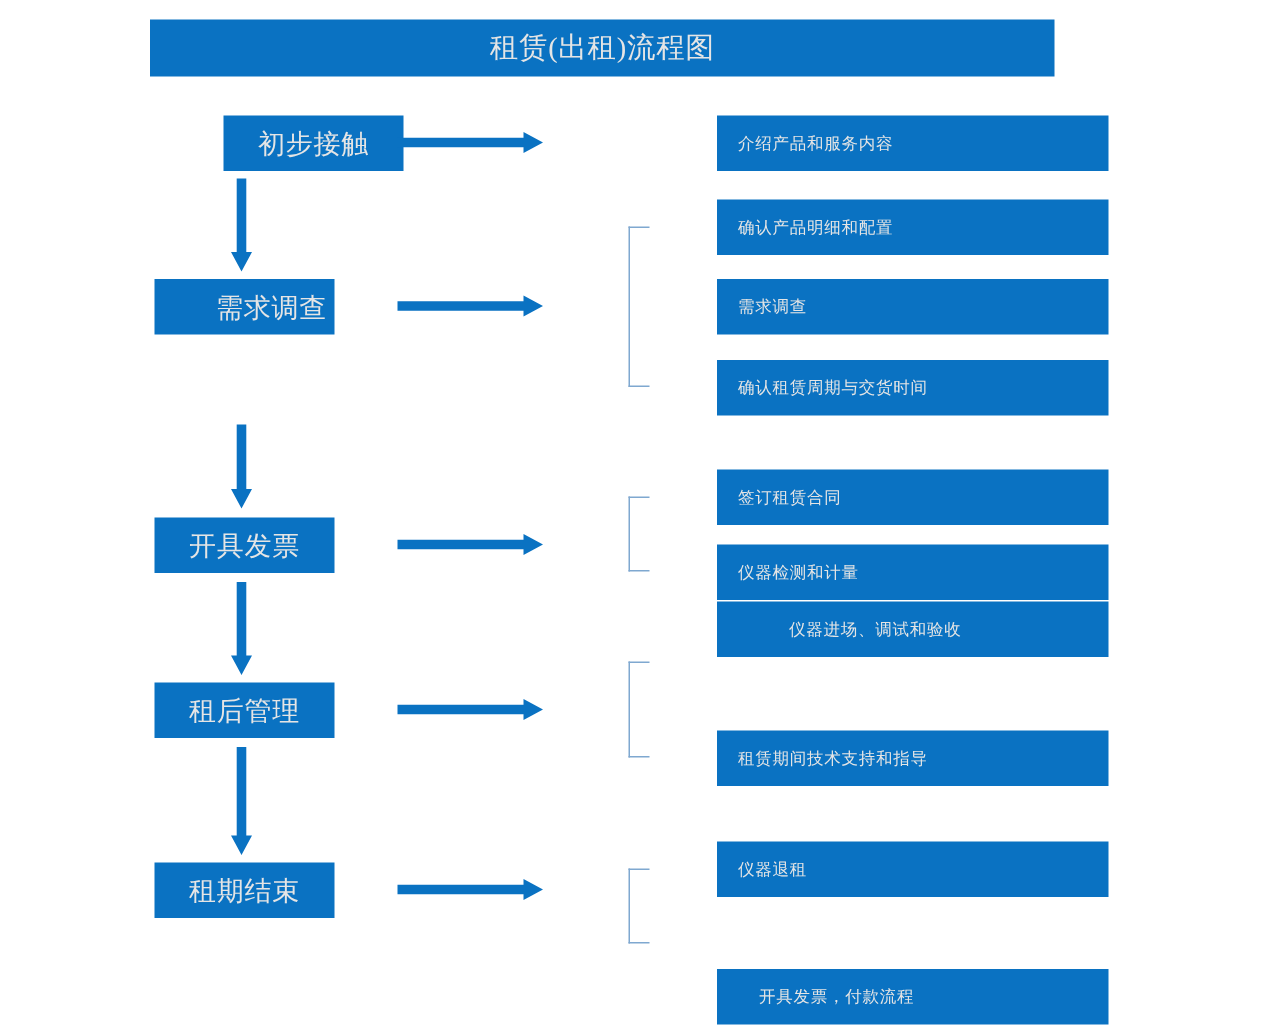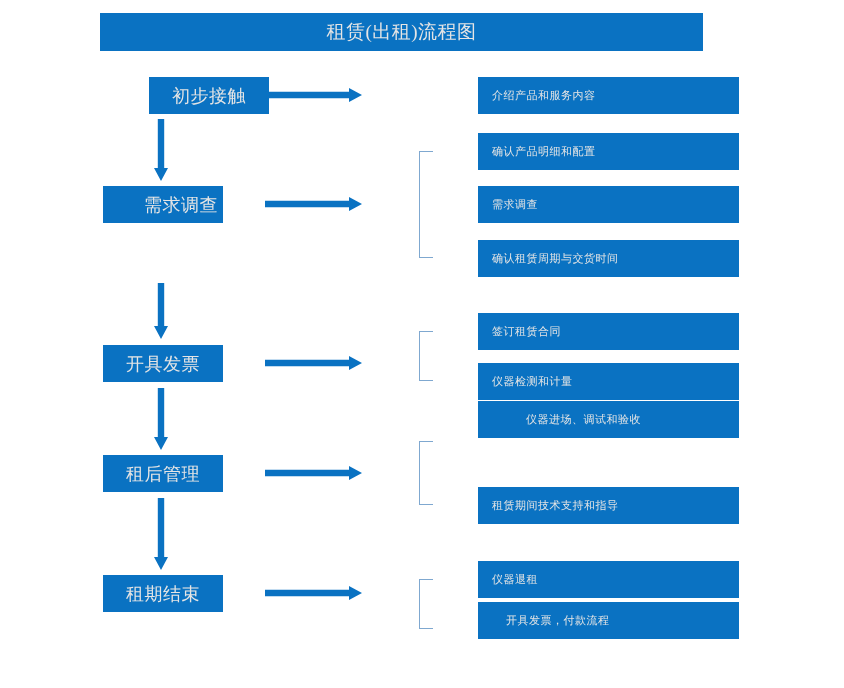--- a/index.html
+++ b/index.html
@@ -90,21 +90,21 @@
   <div id="details-layer">
       <div class="box detail-box" style="top: 77px;">介绍产品和服务内容</div>
       <div class="box detail-box" style="top: 133px;">确认产品明细和配置</div>
       <div class="box detail-box" style="top: 186px;">需求调查</div>
       <div class="box detail-box" style="top: 240px;">确认租赁周期与交货时间</div>
       <div class="box detail-box" style="top: 313px;">签订租赁合同</div>
       <div class="box detail-box" style="top: 363px;">仪器检测和计量</div>
       <div class="box detail-box" style="top: 401px; padding-left: 48px;">仪器进场、调试和验收</div>
       <div class="box detail-box" style="top: 487px;">租赁期间技术支持和指导</div>
       <div class="box detail-box" style="top: 561px;">仪器退租</div>
-      <div class="box detail-box" style="top: 602px; padding-left: 28px;">开具发票，付款流程</div>
+      <div class="box detail-box" style="top: 646px; padding-left: 28px;">开具发票，付款流程</div>
     </div>
   <div id="brackets-layer">
       <div class="bracket" style="top: 151px; height: 107px; left: 419px;"></div>
       <div class="bracket" style="top: 331px; height: 50px; left: 419px;"></div>
       <div class="bracket" style="top: 441px; height: 64px; left: 419px;"></div>
       <div class="bracket" style="top: 579px; height: 50px; left: 419px;"></div>
     </div>
   <div id="harrows-layer">
       <div class="h-arrow" style="left: 265px; top: 86px; width: 97px;">
         <svg width="97" height="18" viewBox="0 0 97 18">

